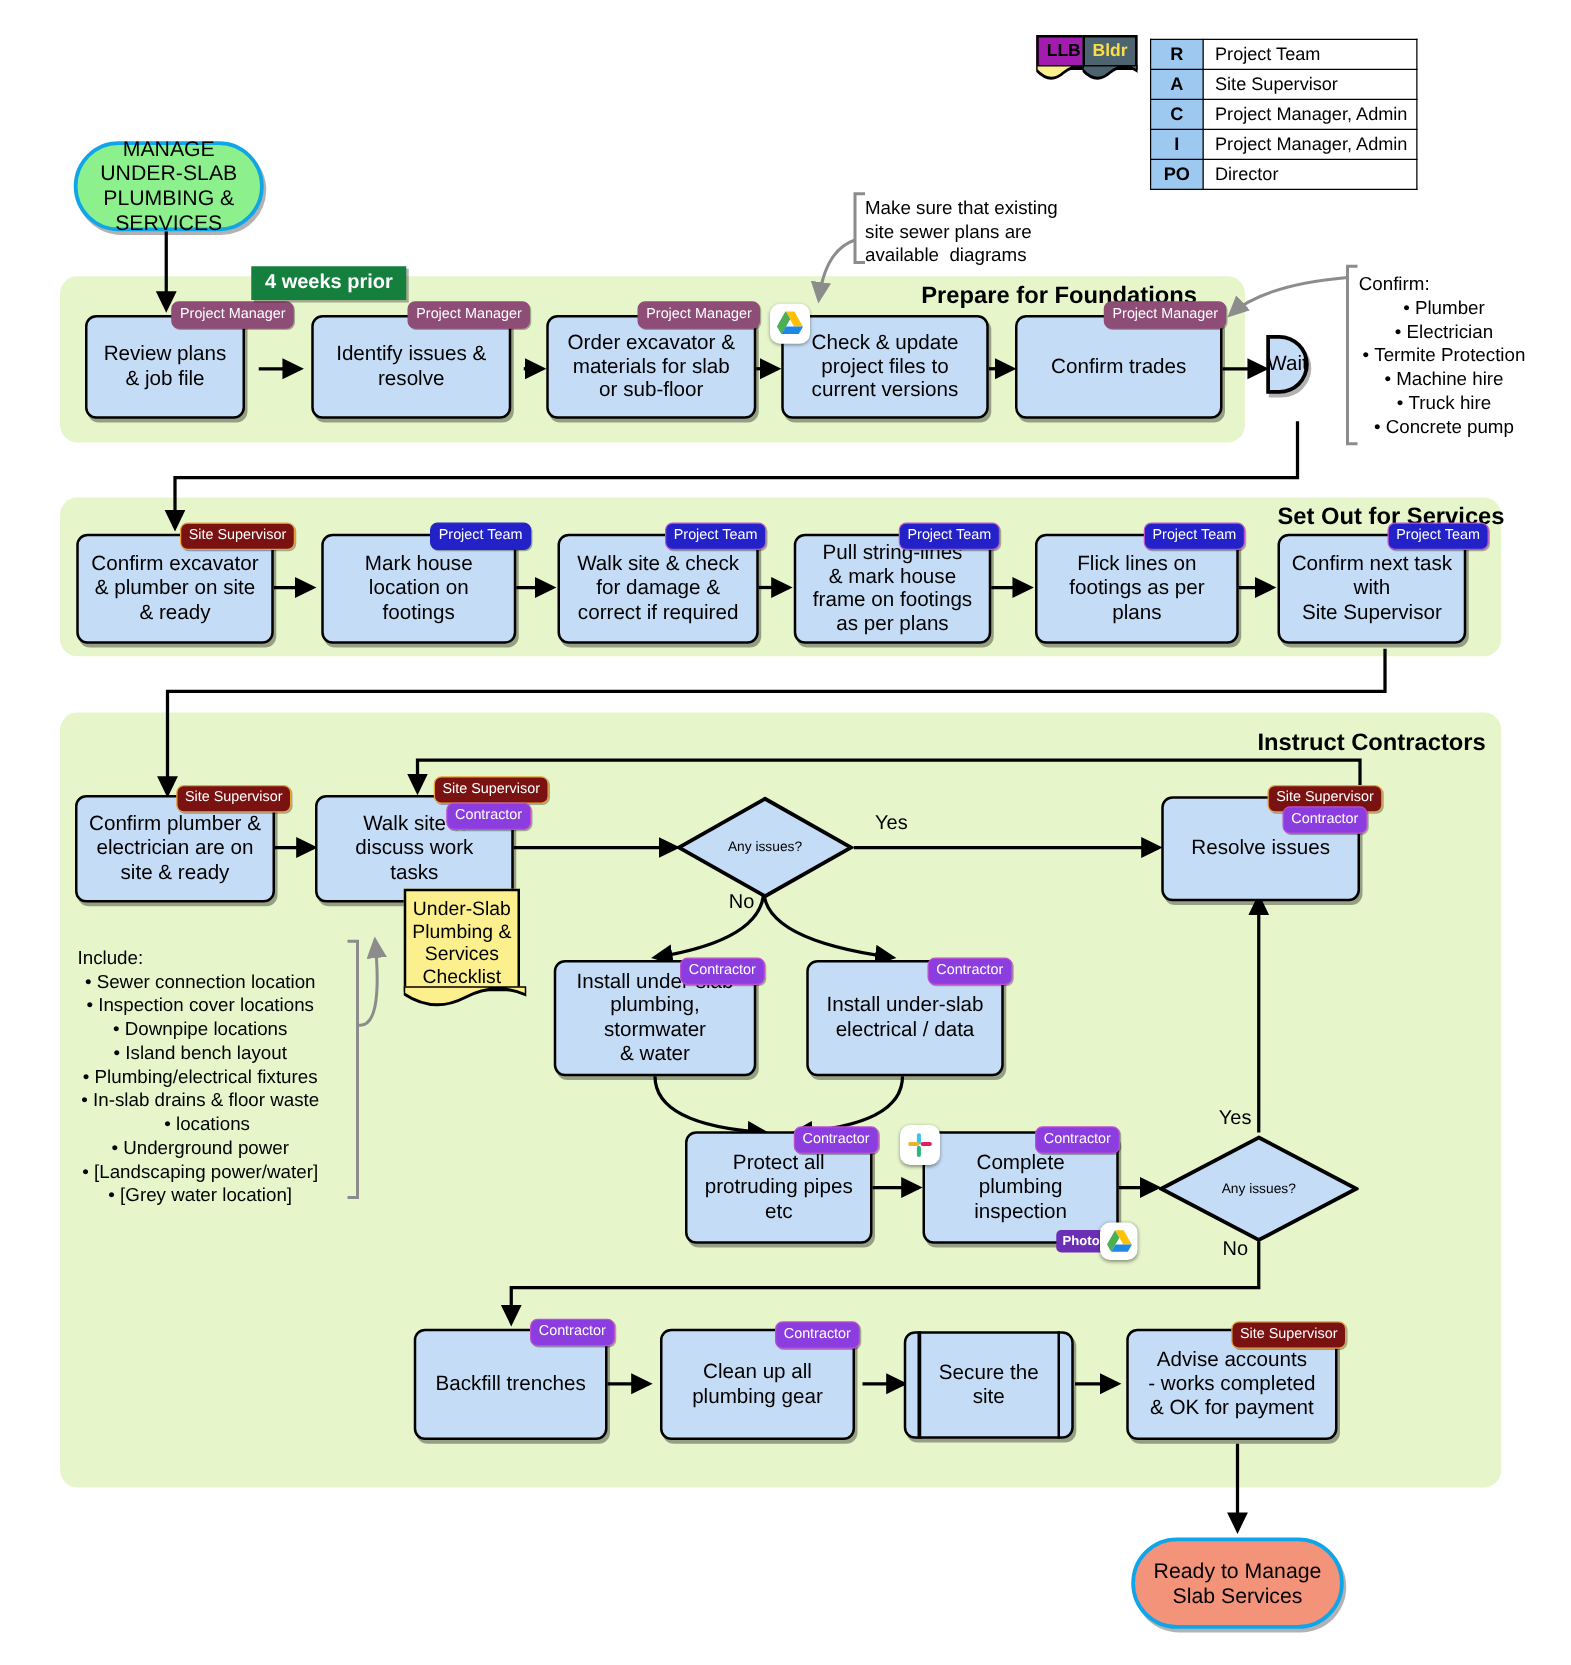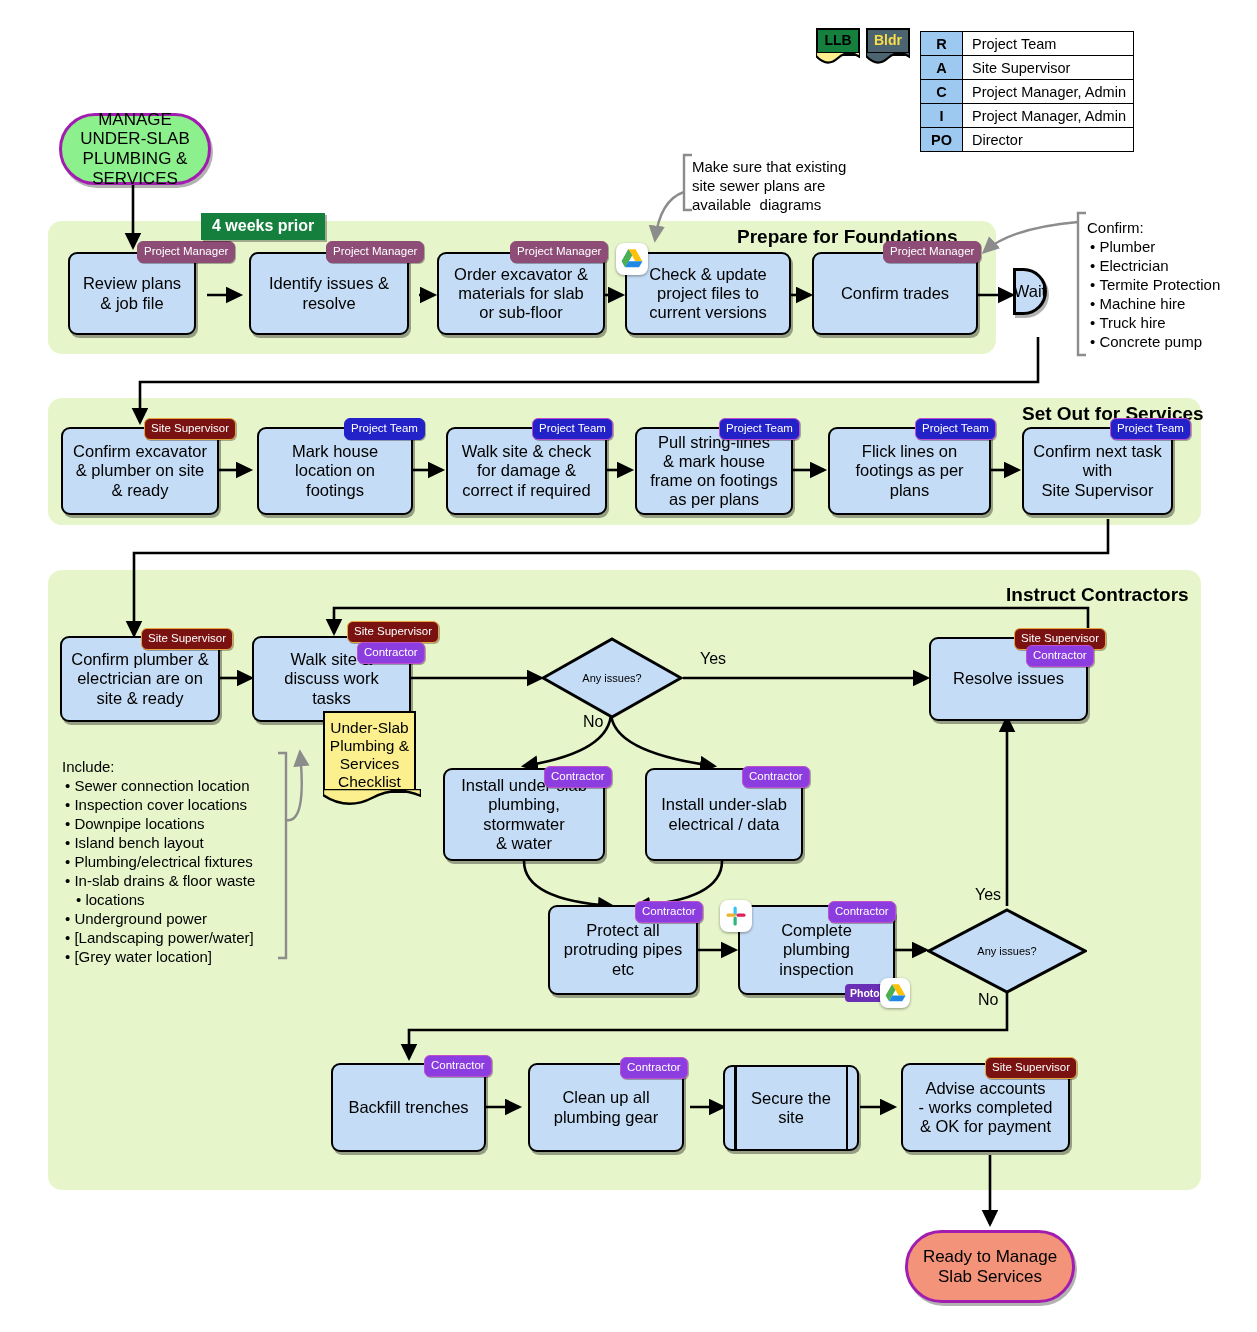--- a/index.html
+++ b/index.html
@@ -58,21 +58,21 @@
     top: -2px; bottom: -2px;
     width: 2.5px;
     background: #000;
   }
   .node.subproc::before { left: 9px; }
   .node.subproc::after  { right: 9px; }
 
   
   .terminator {
     position: absolute;
-    border: 3px solid #a21caf;
+    border: 3px solid #0ea5e9;
     border-radius: 999px;
     display: flex;
     align-items: center;
     justify-content: center;
     text-align: center;
     line-height: 1.16;
     color: #000;
     box-shadow: 2px 3px 0 rgba(0,0,0,0.3);
   }
   .terminator.start { background: #8cf08c; font-size: 17px; }
@@ -146,21 +146,21 @@
   .note-text {
     position: absolute;
     font-size: 15px;
     line-height: 1.28;
     color: #000;
     white-space: pre;
     z-index: 4;
   }
   .note-list { position: absolute; font-size: 15px; line-height: 1.27; color:#000; z-index: 4;}
   .note-list .hd { display:block; }
-  .note-list .li { display:block; padding-left: 14px; text-indent: -11px; }
+  .note-list .li { display:block; padding-left: 14px; text-indent: -11px; text-align: center; }
   .note-list .li::before { content: "\2022\00a0 "; }
 
   
   .sticky {
     position: absolute;
     background: #fbf08d;
     border: 2.5px solid #000;
     text-align: center;
     font-size: 15.5px;
     line-height: 1.16;
@@ -195,21 +195,21 @@
 
   
   .tag {
     position: absolute;
     border: 2.5px solid #000;
     font-size: 14px;
     font-weight: bold;
     text-align: center;
     padding-top: 2px;
   }
-  .tag.llb { background: #15803d; color: #000; }
+  .tag.llb { background: #a21caf; color: #000; margin-left: 13px; }
   .tag.bldr { background: #4b6470; color: #fbdd4a; }
   .tag .wave { position: absolute; left: -2.5px; right: -2.5px; bottom: -11px; height: 13px; }
 
   
   .appicon {
     position: absolute;
     background: #fff;
     border-radius: 8px;
     box-shadow: 0 1px 3px rgba(0,0,0,0.4);
     z-index: 8;

